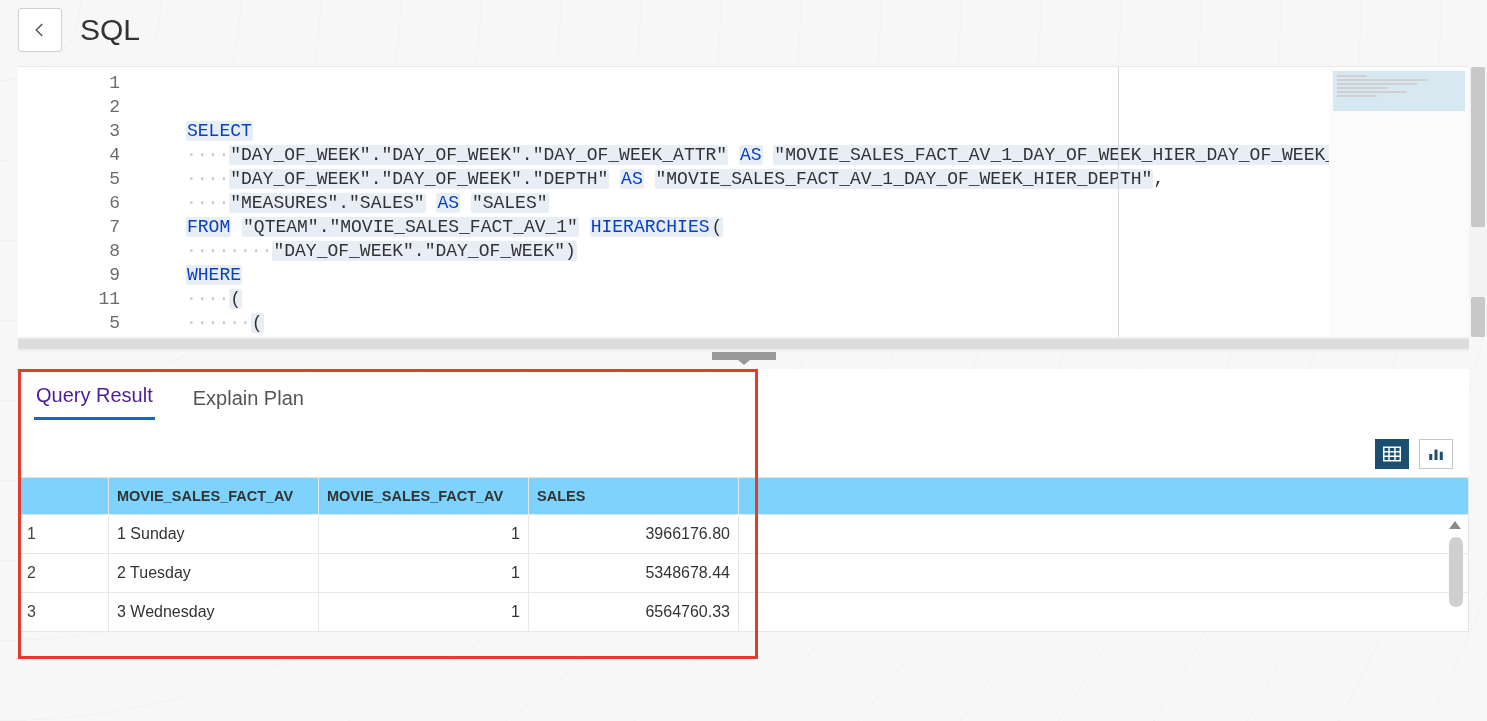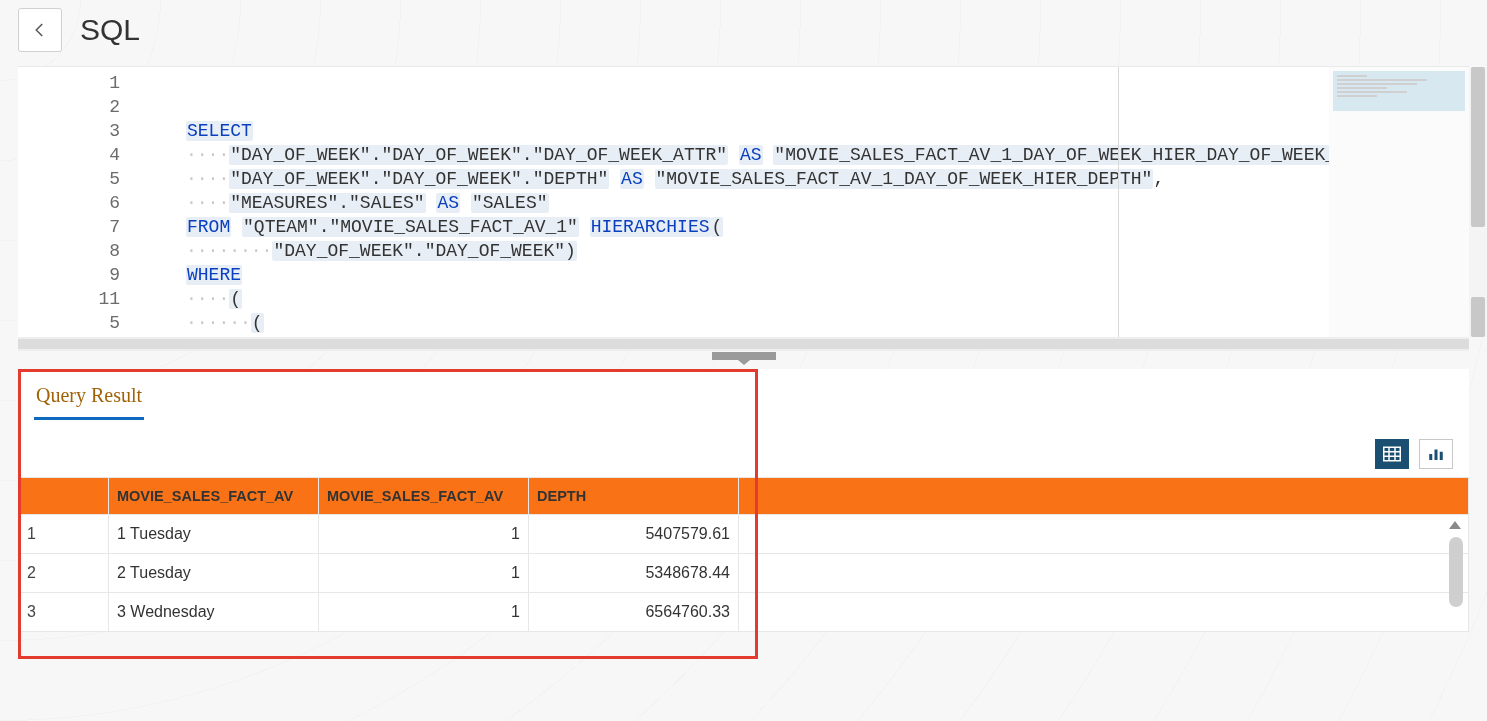--- a/index.html
+++ b/index.html
@@ -45,31 +45,31 @@
   .drag-handle { height:10px; display:flex; justify-content:center; align-items:center; }
   .drag-handle .grip { width:64px; height:8px; background:#9a9a9a; position:relative; }
   .drag-handle .grip::after { content:""; position:absolute; left:50%; top:8px; transform:translateX(-50%); border-left:6px solid transparent; border-right:6px solid transparent; border-top:5px solid #9a9a9a; }
 
   
   .results-wrap { position:relative; margin: 8px 18px 0 18px; background:#fff; }
   .callout { position:absolute; left:0; top:0; width:740px; height:290px; border:3px solid #e43b2f; pointer-events:none; z-index:5; }
 
   .tabs { display:flex; align-items:flex-end; height:52px; padding:0 16px; gap:36px; font-size:20px; color:#555; border-bottom:1px solid transparent; }
   .tab { padding:10px 2px 10px 2px; cursor:pointer; }
-  .tab.active { color:#a16207; border-bottom:3px solid #0f6abf;font-family:Liberation Serif, serif; }
+  .tab.active { color:#4c1d95; border-bottom:3px solid #0f6abf; }
 
   .result-toolbar { display:flex; justify-content:flex-end; padding:18px 16px 8px 16px; gap:10px; }
   .view-btn { width:34px; height:30px; border:1px solid #c8c8c8; display:flex; align-items:center; justify-content:center; color:#1b4f72; background:#fff; cursor:pointer; }
   .view-btn.active { background:#1b4f72; color:#fff; border-color:#1b4f72; }
   .view-btn svg { width:18px; height:16px; }
 
   .grid { position:relative; font-size:16px; color:#333; }
   table.data { width:100%; border-collapse:collapse; table-layout:fixed; }
   table.data th, table.data td { border:1px solid #e7e7e7; padding:10px 8px; background:#fff; }
-  table.data th { text-align:left; font-weight:700; font-size:14.5px; color:#333; background:#f97316; white-space:nowrap; overflow:hidden; text-overflow:clip; }
+  table.data th { text-align:left; font-weight:700; font-size:14.5px; color:#333; background:#7dd3fc; white-space:nowrap; overflow:hidden; text-overflow:clip; }
   col.rownum { width:90px; }
   col.c1 { width:210px; }
   col.c2 { width:210px; }
   col.c3 { width:210px; }
   td.rownum { color:#444; }
   td.num { text-align:right; }
   .grid-scroll-hint { position:absolute; right:6px; top:60px; width:14px; height:70px; background:#cfcfcf; border-radius:7px; }
   .grid-scroll-up  { position:absolute; right:8px; top:44px; width:0;height:0; border-left:6px solid transparent; border-right:6px solid transparent; border-bottom:8px solid #8a8a8a; }
 </style>
 </head>
@@ -122,20 +122,21 @@
 </div>
 <div class="drag-handle">
   <div class="grip"></div>
 </div>
 
 <div class="results-wrap">
   <div class="callout"></div>
 
   <div class="tabs">
     <div class="tab active">Query Result</div>
+    <div class="tab">Explain Plan</div>
   </div>
 
   <div class="result-toolbar">
     <button class="view-btn active" aria-label="Table view">
       <svg viewBox="0 0 24 20">
         <rect x="1" y="1" width="22" height="18" fill="none" stroke="currentColor" stroke-width="2"></rect>
         <line x1="1" y1="7" x2="23" y2="7" stroke="currentColor" stroke-width="2"></line>
         <line x1="1" y1="13" x2="23" y2="13" stroke="currentColor" stroke-width="2"></line>
         <line x1="8" y1="1" x2="8" y2="19" stroke="currentColor" stroke-width="2"></line>
         <line x1="16" y1="1" x2="16" y2="19" stroke="currentColor" stroke-width="2"></line>
@@ -157,30 +158,30 @@
           <col class="c1">
           <col class="c2">
           <col class="c3">
           <col>
       </colgroup>
       <thead>
         <tr>
           <th></th>
           <th>MOVIE_SALES_FACT_AV</th>
           <th>MOVIE_SALES_FACT_AV</th>
-          <th>DEPTH</th>
+          <th>SALES</th>
           <th></th>
         </tr>
       </thead>
       <tbody id="grid-body">
           <tr>
             <td class="rownum">1</td>
-            <td>1 Tuesday</td>
+            <td>1 Sunday</td>
             <td class="num">1</td>
-            <td class="num">5407579.61</td>
+            <td class="num">3966176.80</td>
             <td></td>
           </tr>
           <tr>
             <td class="rownum">2</td>
             <td>2 Tuesday</td>
             <td class="num">1</td>
             <td class="num">5348678.44</td>
             <td></td>
           </tr>
           <tr>

